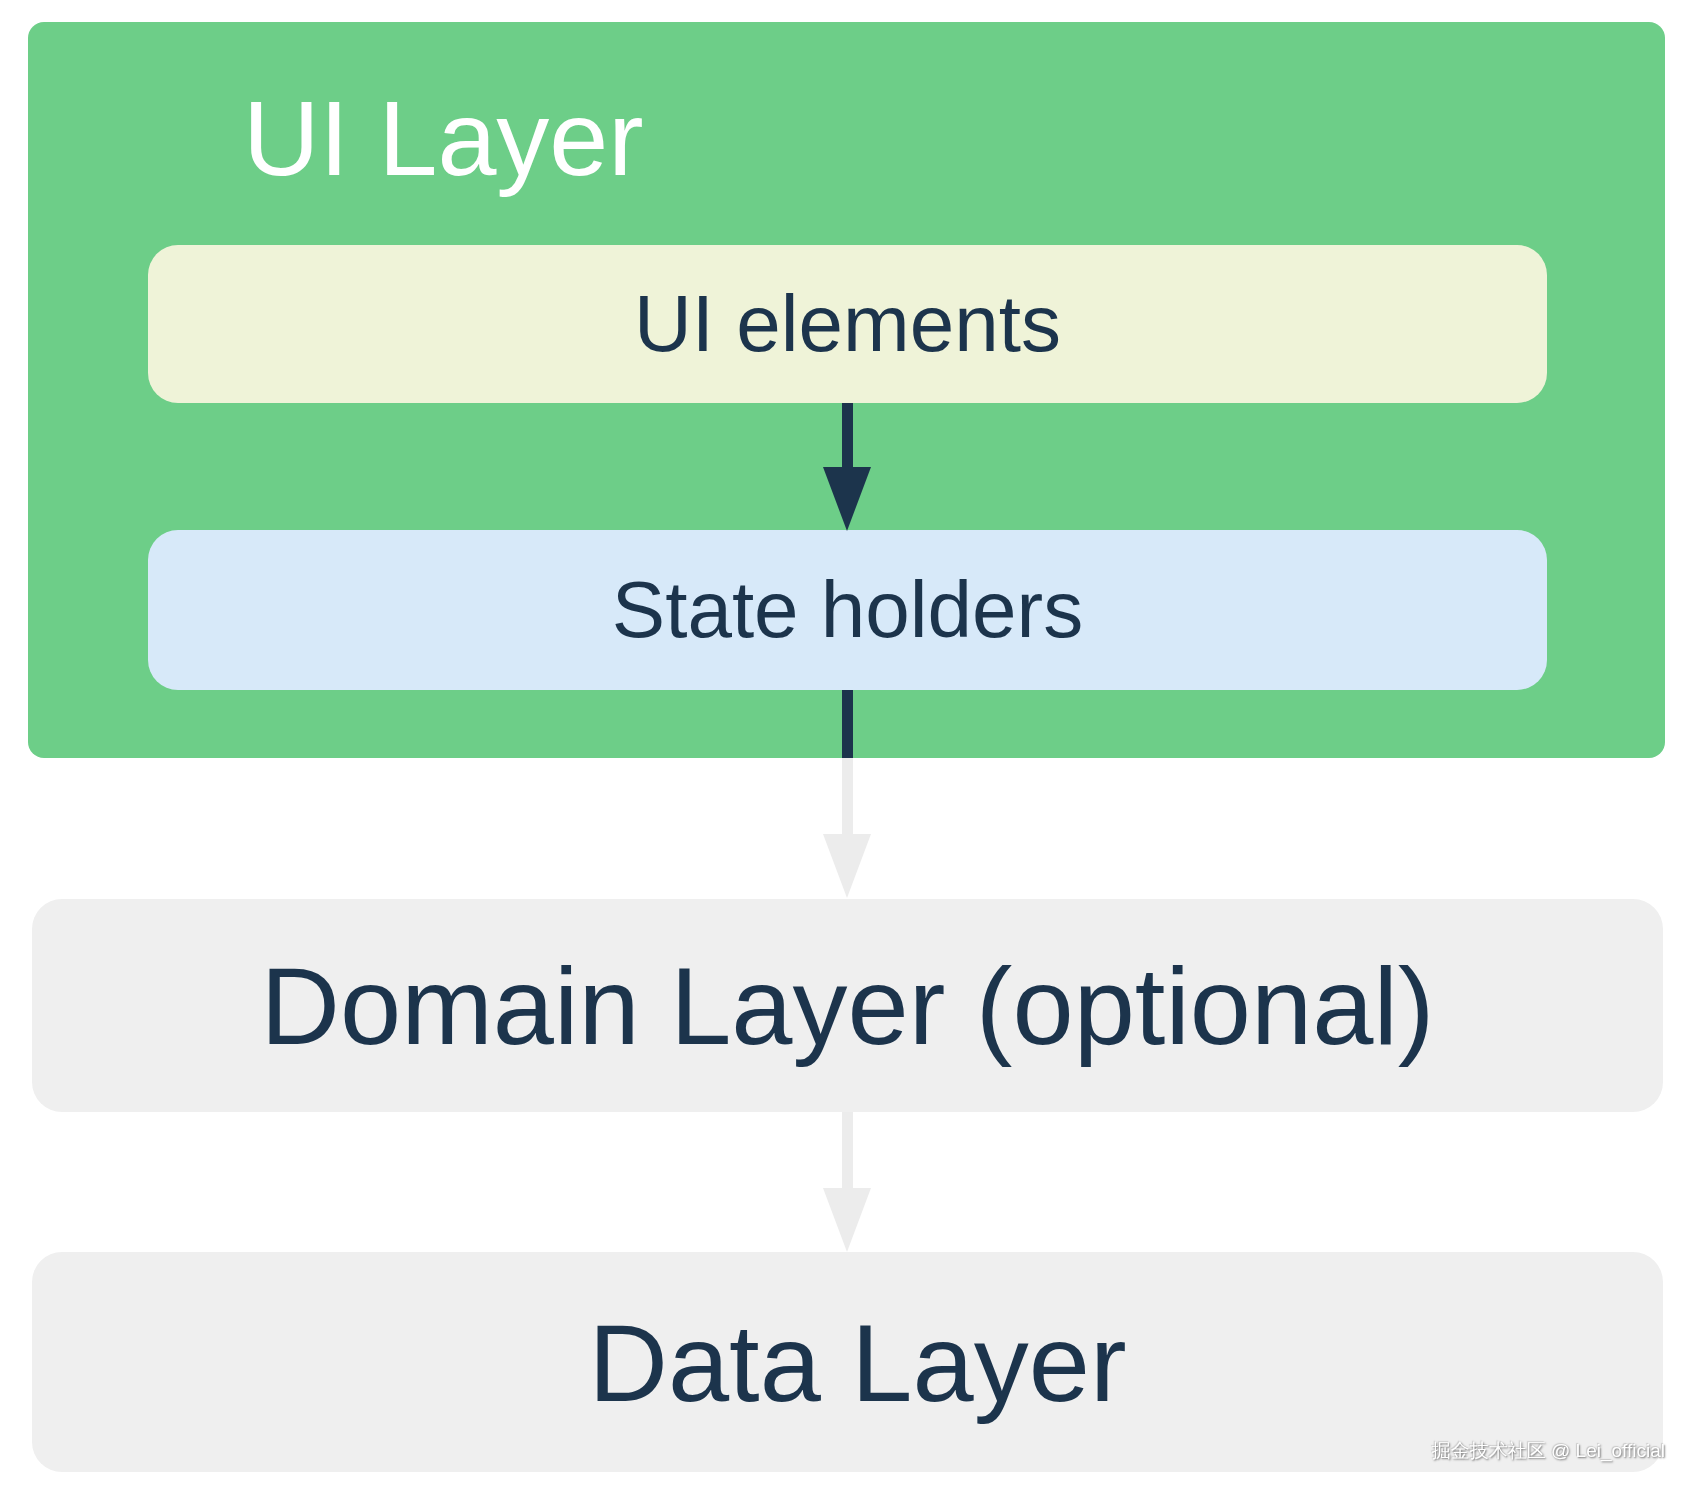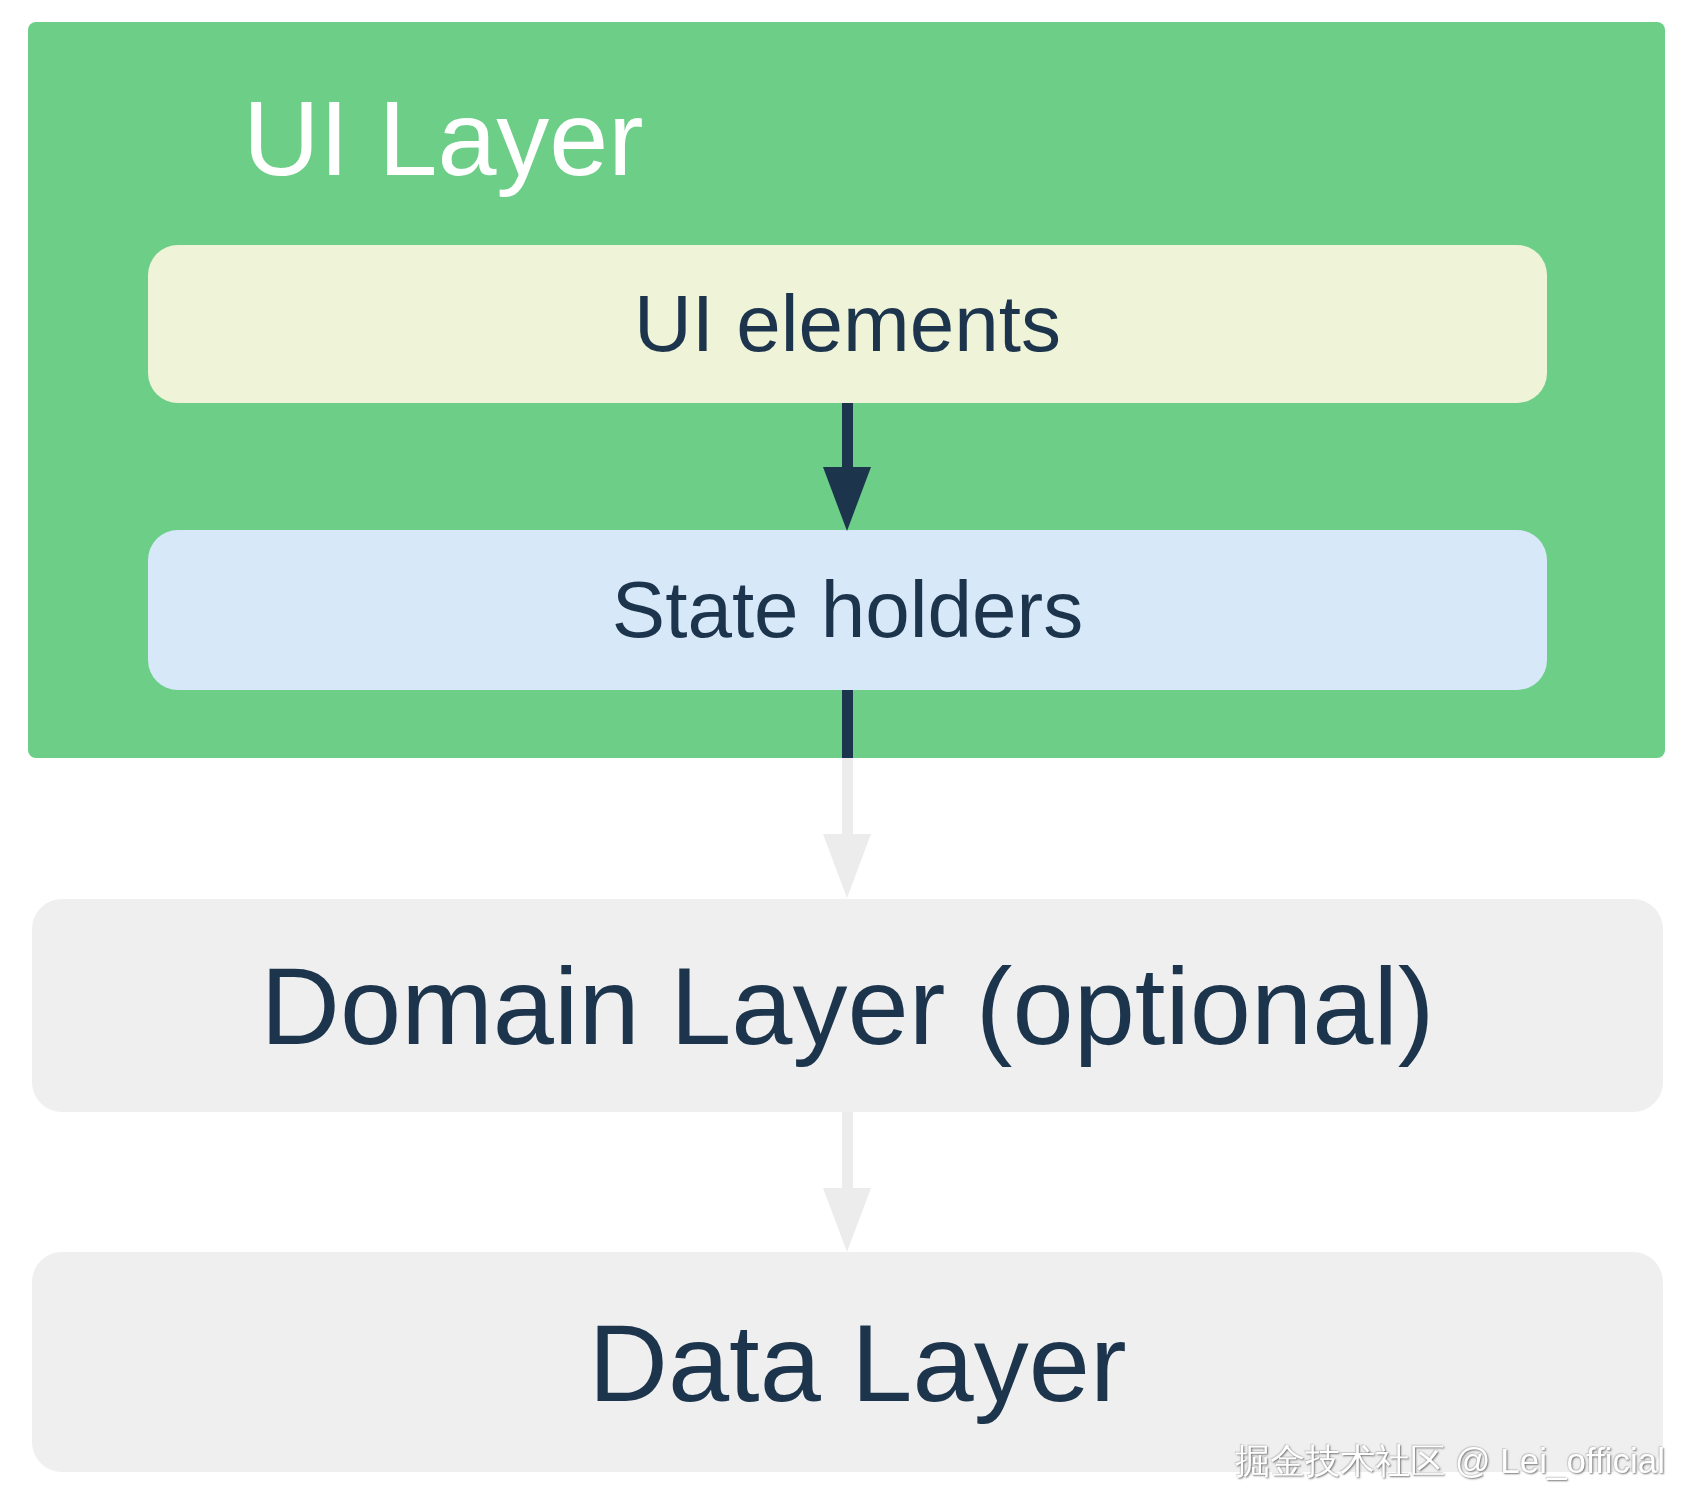--- a/index.html
+++ b/index.html
@@ -20,21 +20,21 @@
     position:relative;
     width:1697px;height:1503px;
     background:var(--page-bg);
     overflow:hidden;
   }
   
   .ui-layer{
     position:absolute;left:28px;top:22px;
     width:1637px;height:736px;
     background:var(--ui-layer-bg);
-    border-radius:8px;
+    border-radius:16px;
   }
   .ui-layer-title{
     position:absolute;left:215px;top:58px;
     font-size:106px;line-height:1.1;
     font-weight:400;
     color:var(--title-text);
     letter-spacing:0px;
   }
   .inner-box{
     position:absolute;left:120px;
@@ -69,21 +69,21 @@
     background:var(--gray-box-bg);
     border-radius:30px;
     display:flex;align-items:center;justify-content:center;
     font-size:110px;color:var(--navy);
   }
   .domain-layer-box{top:899px;height:213px;}
   .data-layer-box{top:1252px;height:220px;padding-left:20px;}
   
   .watermark{
     position:absolute;right:32px;top:1438px;
-    font-size:35px;
+    font-size:19px;
     color:var(--watermark-text);
     text-shadow:1px 1px 2px rgba(90,90,90,0.85), -1px -1px 1px rgba(150,150,150,0.4);
     white-space:nowrap;
   }
 </style>
 </head>
 <body>
 
 <div class="canvas">
 

